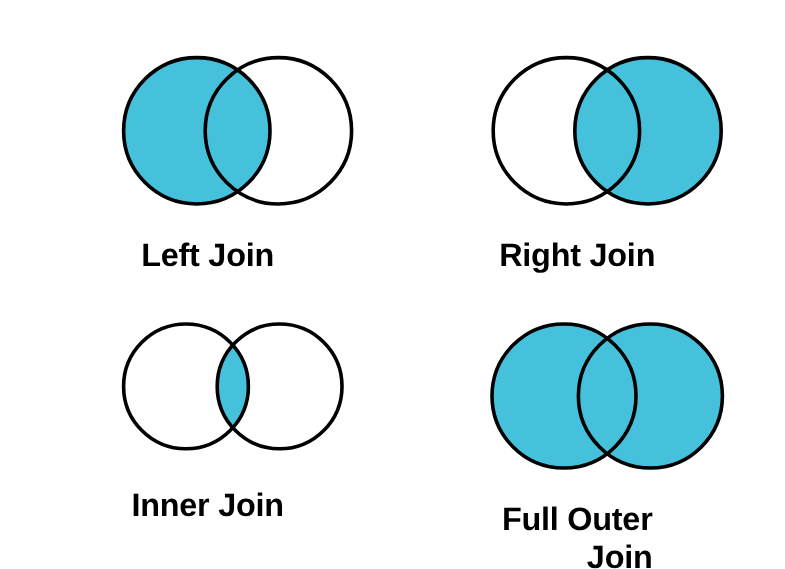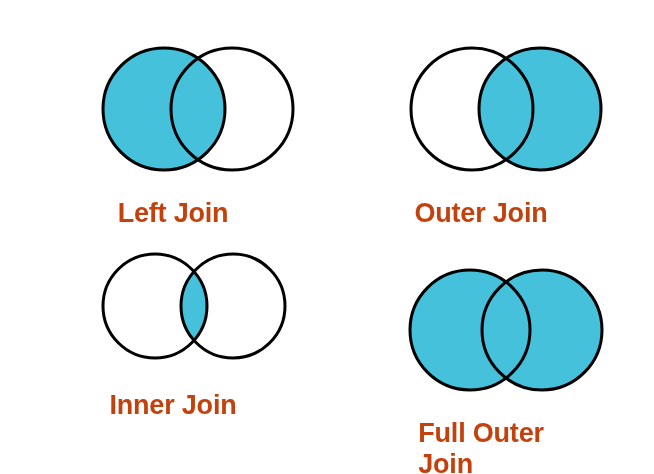--- a/index.html
+++ b/index.html
@@ -26,30 +26,30 @@
     align-items: center;
   }
   .venn-svg {
     display: block;
   }
   .venn-label {
     font-family: "Liberation Sans", sans-serif;
     font-weight: bold;
     font-size: 27px;
     line-height: 1.16;
-    color: #c2410c;
-    text-align: left;
+    color: #000000;
+    text-align: right;
     letter-spacing: -0.2px;
     white-space: pre-line;
   }
 
   
   #cell-left-join   { left: 18px;  top: 34px;  width: 310px; }
   #cell-right-join  { left: 326px; top: 34px;  width: 310px; }
-  #cell-inner-join  { left: 18px;  top: 240px; width: 310px; }
+  #cell-inner-join  { left: 18px;  top: 256px; width: 310px; }
   #cell-full-outer  { left: 326px; top: 256px; width: 310px; }
 
   #cell-left-join .venn-label,
   #cell-right-join .venn-label { margin-top: 12px; }
   #cell-inner-join .venn-label { margin-top: 18px; }
   #cell-full-outer .venn-label { margin-top: 12px; }
 </style>
 </head>
 <body>
 
@@ -82,21 +82,21 @@
             <circle cx="214" cy="75" r="61"></circle>
           </clipPath>
       </defs>
       <circle cx="214" cy="75" r="61" fill="#45c1dc"></circle>
       <g clip-path="url(#clip-rj-right)">
         <circle cx="146" cy="75" r="61" fill="#45c1dc"></circle>
       </g>
       <circle cx="146" cy="75" r="61" fill="none" stroke="#000000" stroke-width="3"></circle>
       <circle cx="214" cy="75" r="61" fill="none" stroke="#000000" stroke-width="3"></circle>
     </svg>
-    <div class="venn-label">Outer Join</div>
+    <div class="venn-label">Right Join</div>
   </div>
 
   <div class="venn-cell" id="cell-inner-join">
     <svg class="venn-svg" width="310" height="132" viewBox="0 0 310 132">
       <defs>
         <clipPath id="clip-ij-left">
             <circle cx="137" cy="66" r="52"></circle>
           </clipPath>
       </defs>
       <g clip-path="url(#clip-ij-left)">

